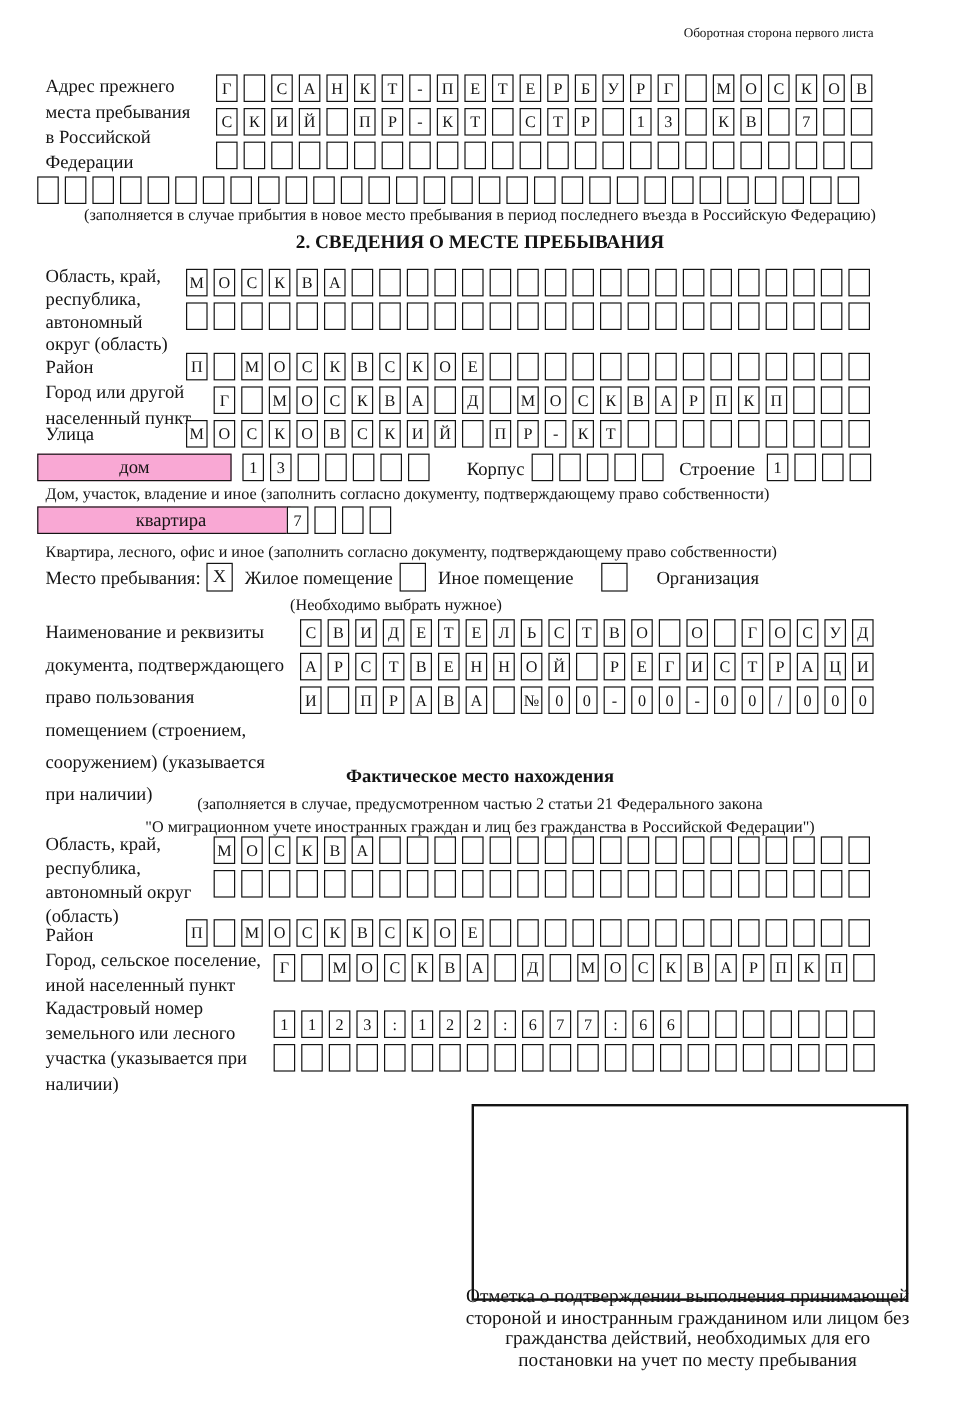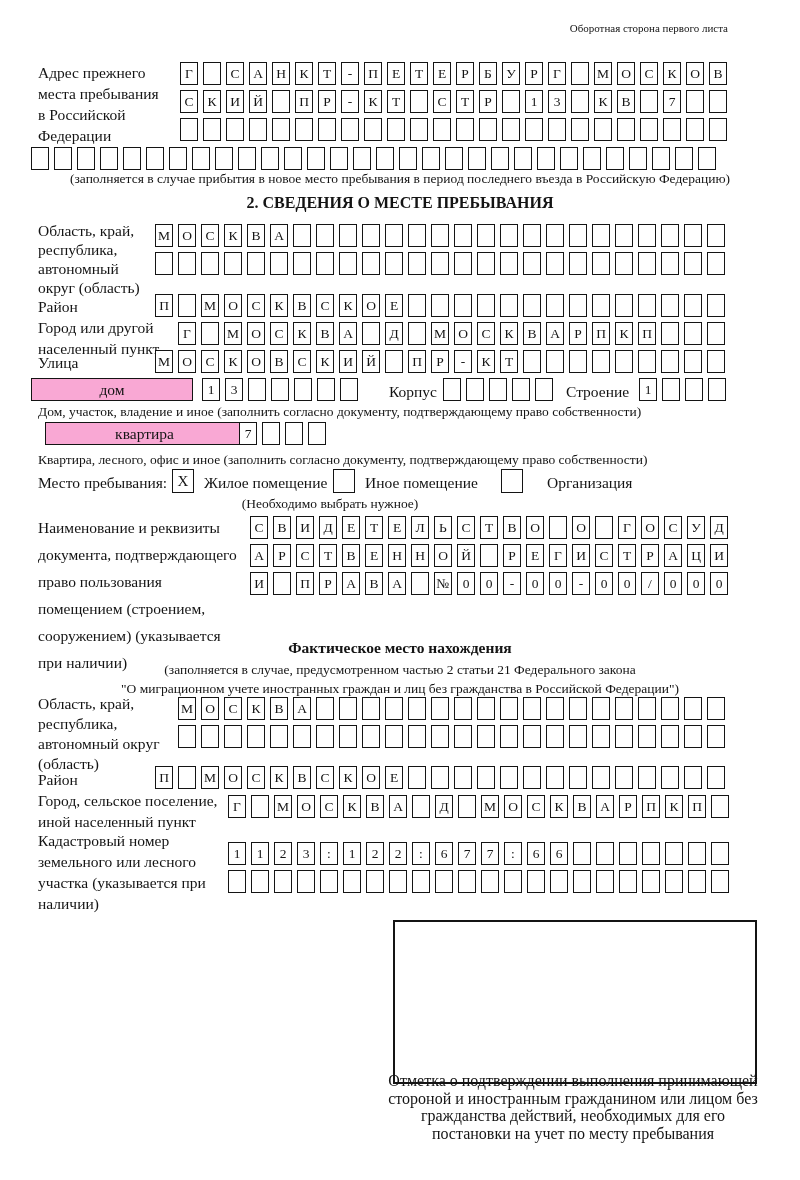--- a/index.html
+++ b/index.html
@@ -50,21 +50,21 @@
   .row-city1{left:178px;top:322px;}
   .lbl-street1{left:38px;top:352px;}
   .row-street1{left:155px;top:350px;}
   .plate-house{left:31px;top:378px;width:160px;}
   .row-house{left:202px;top:378px;}
   .lbl-korpus{left:389px;top:381px;}
   .row-korpus{left:443px;top:378px;}
   .lbl-stroenie{left:566px;top:381px;}
   .row-stroenie{left:639px;top:378px;}
   .caption1{left:38px;top:404px;}
-  .plate-flat{left:45px;top:422px;width:197px;}
+  .plate-flat{left:31px;top:422px;width:197px;padding-left:12px;}
   .row-flat{left:239px;top:422px;}
   .caption2{left:38px;top:452px;}
   
   .lbl-stay{left:38px;top:472px;}
   .chk-0{left:172px;top:469px;}
   .optlbl-0{left:204px;top:472px;}
   .chk-1{left:333px;top:469px;}
   .optlbl-1{left:365px;top:472px;}
   .chk-2{left:501px;top:469px;}
   .optlbl-2{left:547px;top:472px;}

